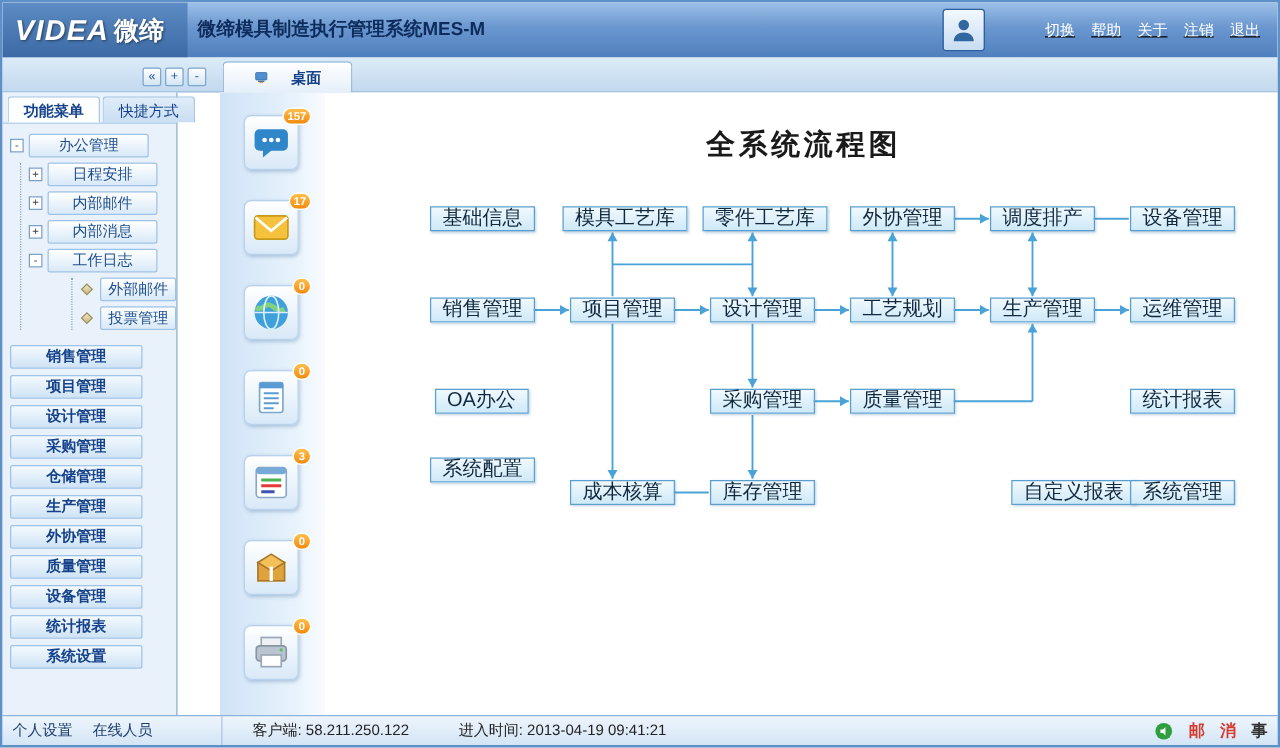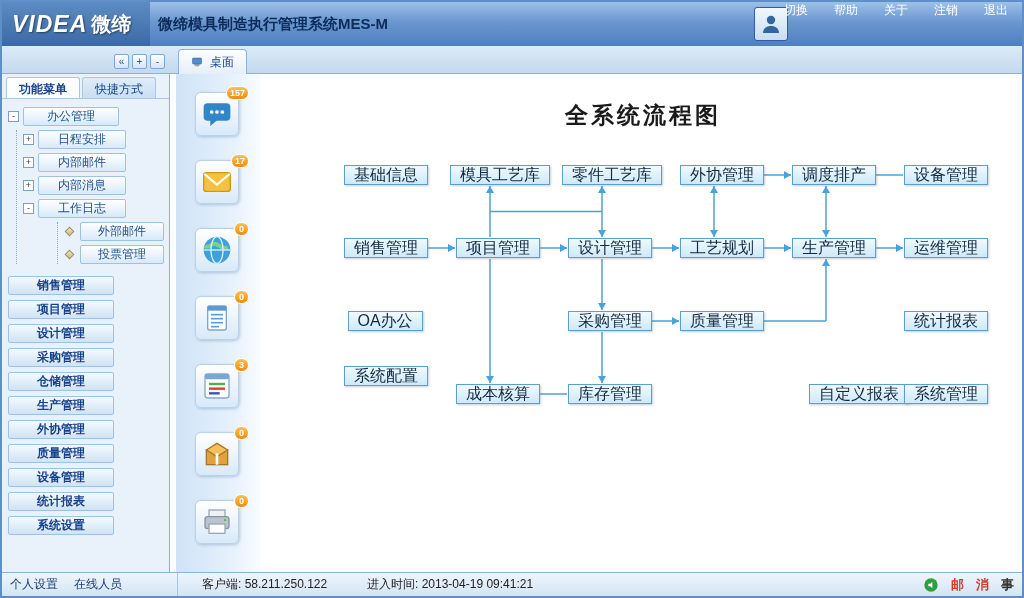--- a/index.html
+++ b/index.html
@@ -11,38 +11,38 @@
   #header{position:absolute;left:0;top:0;width:100%;height:44px;
     background:linear-gradient(#9cc0e8 0%,#6b97cf 45%,#4f7fbd 100%);}
   #logo{position:absolute;left:0;top:0;width:148px;height:100%;
     background:linear-gradient(#5d8cc4,#3a69a4);display:flex;align-items:center;gap:4px;padding-left:10px;}
   #logo-videa{color:#fff;font-style:italic;font-weight:bold;font-size:23px;letter-spacing:1px;text-shadow:1px 1px 2px rgba(0,0,0,.45);}
   #logo-weidi{color:#fff;font-weight:bold;font-size:20px;text-shadow:1px 1px 2px rgba(0,0,0,.45);}
   #app-title{position:absolute;left:156px;top:0;line-height:44px;font-size:15px;font-weight:bold;color:#0d2c5c;}
   #avatar{position:absolute;left:752px;top:5px;width:34px;height:34px;border:1px solid #2d5e9e;border-radius:3px;
     background:linear-gradient(#f2f8fe,#c8ddf1);display:flex;align-items:center;justify-content:center;cursor:pointer;}
   #avatar svg{width:24px;height:24px;}
-  #header-links{position:absolute;right:14px;top:0;height:100%;display:flex;align-items:flex-start;gap:26px;}
+  #header-links{position:absolute;right:14px;top:0;height:100%;display:flex;align-items:center;gap:13px;text-decoration:underline;}
   .hlink{color:#fff;font-size:12px;cursor:pointer;white-space:nowrap;}
 
   
   #tabstrip{position:absolute;left:0;top:44px;width:100%;height:28px;
     background:linear-gradient(#dcebf8,#c3d9ee);border-bottom:1px solid #8db2d8;}
   .mini-btn{position:absolute;top:8px;width:15px;height:15px;font-size:10px;line-height:12px;text-align:center;
     color:#29588f;background:linear-gradient(#fff,#d4e5f5);border:1px solid #7ea6cf;border-radius:2px;cursor:pointer;}
   #btn-collapse{left:112px;}
   #btn-expand-all{left:130px;}
   #btn-collapse-all{left:148px;}
-  #desktop-tab{position:absolute;left:176px;top:3px;height:25px;padding:0 12px;display:flex;align-items:center;gap:7px;
+  #desktop-tab{position:absolute;left:176px;top:3px;height:25px;padding:0 24px;display:flex;align-items:center;gap:18px;
     background:linear-gradient(#ffffff,#e4effa);border:1px solid #8db2d8;border-bottom:none;border-radius:4px 4px 0 0;
-    color:#15428b;font-size:12px;font-weight:normal;cursor:pointer;}
+    color:#15428b;font-size:12px;font-weight:bold;cursor:pointer;}
   #desktop-tab svg{width:12px;height:12px;}
 
   
-  #sidebar{position:absolute;left:0;top:72px;width:168px;height:498px;background:#e9f2fb;border-right:1px solid #8db2d8;}
+  #sidebar{position:absolute;left:0;top:72px;width:140px;height:498px;background:#e9f2fb;border-right:1px solid #8db2d8;}
   #side-tabs{display:flex;gap:2px;padding:3px 0 0 4px;border-bottom:1px solid #a9c7e6;height:25px;}
   .side-tab{padding:3px 12px;font-size:12px;color:#15428b;background:linear-gradient(#e0edf9,#c9def2);
     border:1px solid #a9c7e6;border-bottom:none;border-radius:3px 3px 0 0;cursor:pointer;white-space:nowrap;}
   .side-tab.active{background:#fdfefe;font-weight:bold;}
   #tree{padding:8px 0 0 6px;}
   .tree-row{display:flex;align-items:center;margin-bottom:4px;}
   .expander{width:11px;height:11px;border:1px solid #7aa0c8;background:#fff;font-size:9px;line-height:9px;
     text-align:center;color:#444;margin-right:4px;flex:none;cursor:pointer;}
   .tree-btn{height:19px;line-height:17px;text-align:center;font-size:12px;color:#1f4e8c;
     background:linear-gradient(#ffffff,#d8e9f8);border:1px solid #9ec2e5;border-radius:2px;cursor:pointer;white-space:nowrap;}

